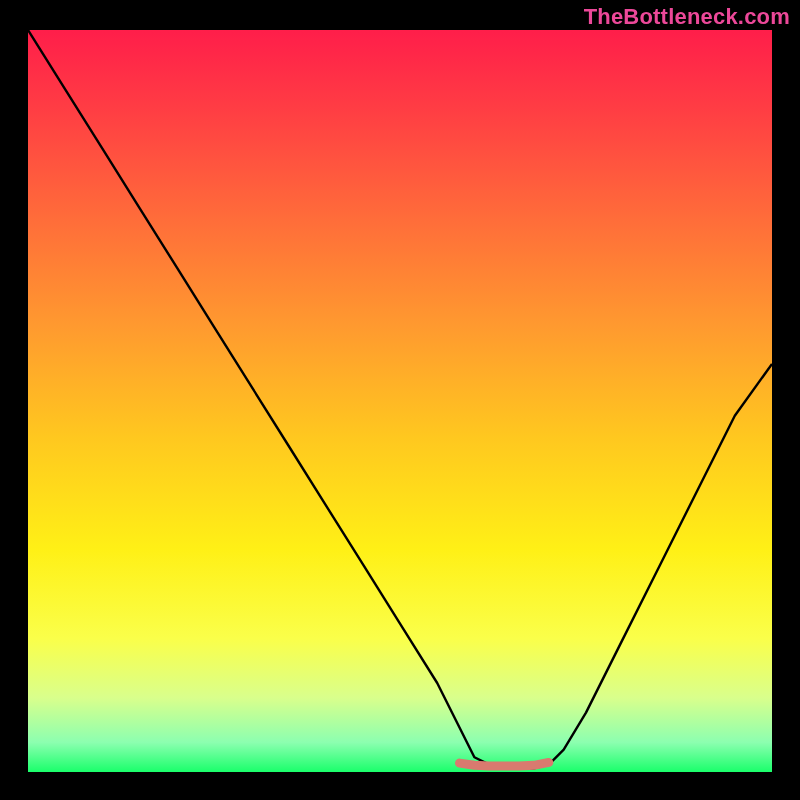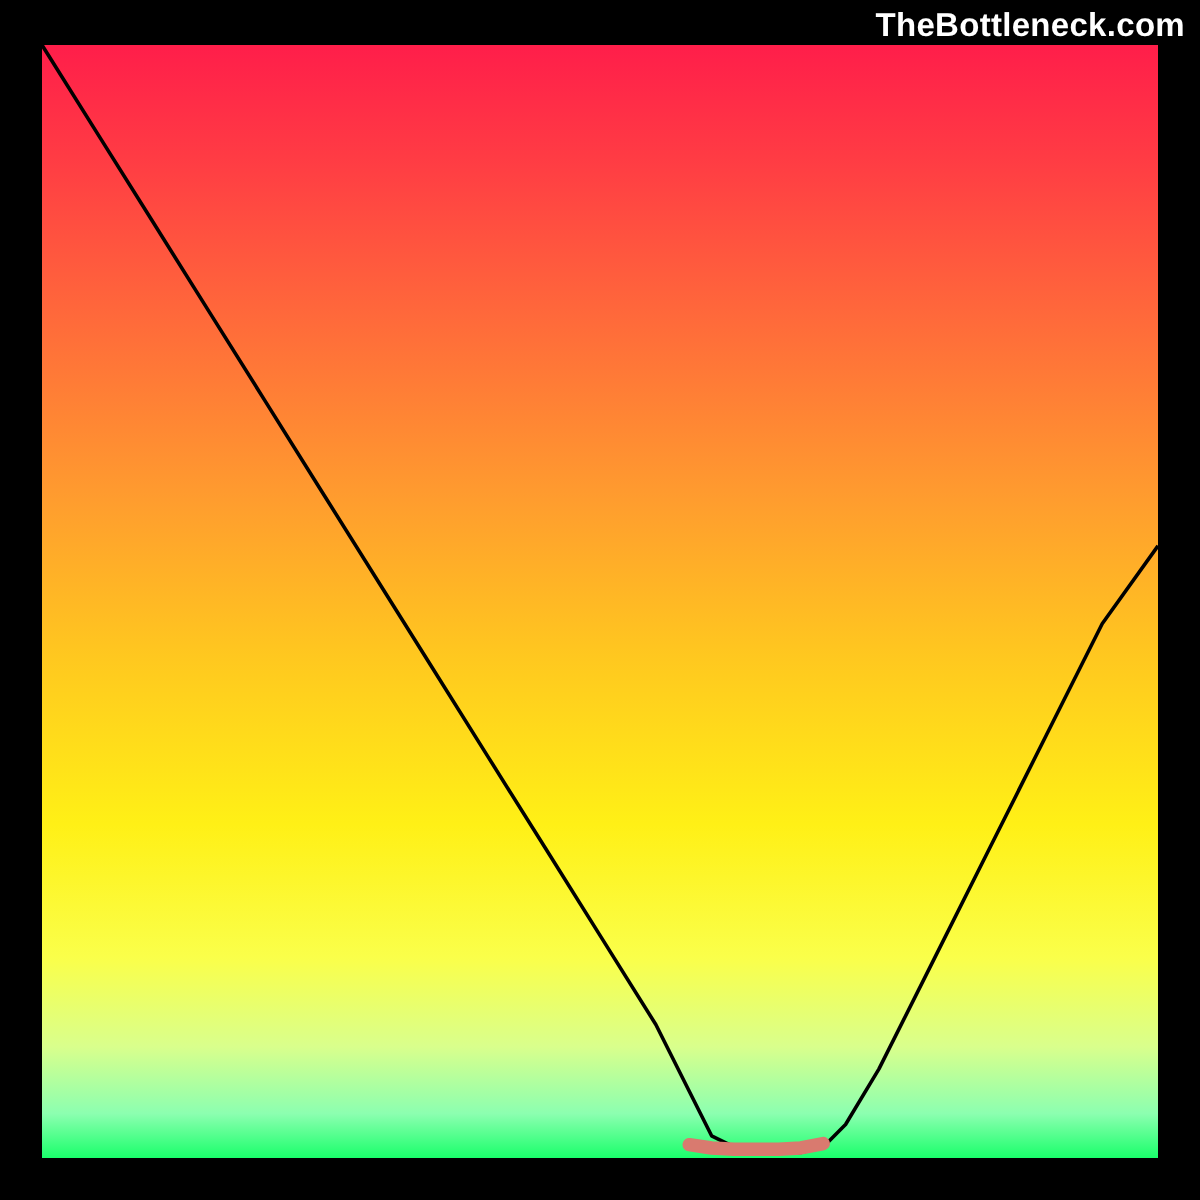--- a/index.html
+++ b/index.html
@@ -13,21 +13,21 @@
   }
   .stage {
     position: relative;
     width: 800px;
     height: 800px;
   }
   .watermark {
     position: absolute;
     top: 4px;
     right: 10px;
-    color: #ffffff;
+    color: #ec4899;
     font-size: 22px;
     font-weight: 600;
     letter-spacing: 0.2px;
     z-index: 50;
   }
   .plot-outer {
     position: absolute;
     left: 28px;
     top: 30px;
     width: 744px;

